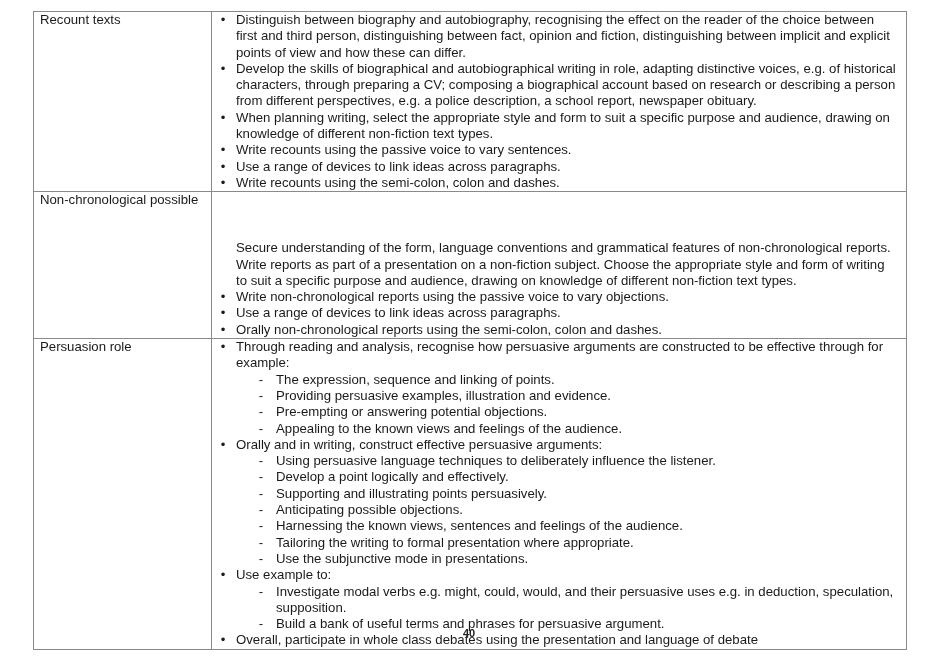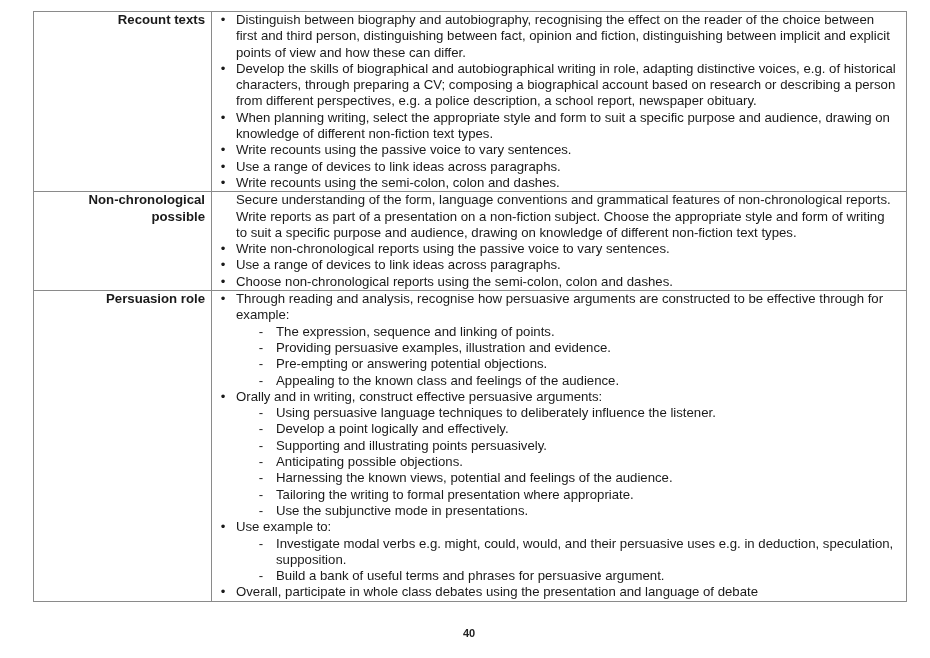--- a/index.html
+++ b/index.html
@@ -10,28 +10,28 @@
   .page-table {
     position: absolute; left: 33px; top: 11px; width: 874px;
     border-collapse: collapse; table-layout: fixed;
     font-size: 13.2px; line-height: 16.3px;
   }
   .page-table td {
     border: 1px solid #8a8a8a; vertical-align: top; padding: 0;
   }
   .col-left { width: 178px; }
   .topic-cell {
-    text-align: right; font-weight: bold; padding: 0 6px !important;
+    text-align: left; font-weight: normal; padding: 0 6px !important;
   }
   .content-cell { padding: 0 8px 0 0 !important; }
   .item { position: relative; padding-left: 24px; }
   .item .bullet {
     position: absolute; left: 6px; top: 0; width: 10px; text-align: center;
   }
-  .item.plain { padding-left: 24px; }
+  .item.plain { padding-left: 24px; margin-top: 48px; }
   .subitem { position: relative; padding-left: 64px; }
   .subitem .dash {
     position: absolute; left: 45px; top: 0; width: 8px; text-align: center;
   }
   .page-number {
     position: absolute; left: 4px; width: 930px; top: 627px;
     text-align: center; font-size: 11px; font-weight: bold; color: #222;
   }
 </style>
 </head>
@@ -55,41 +55,41 @@
           <div class="item"><span class="bullet">•</span><span>Use a range of devices to link ideas across paragraphs.</span></div>
           <div class="item"><span class="bullet">•</span><span>Write recounts using the semi-colon, colon and dashes.</span></div>
         </td>
       </tr>
       <tr>
         <td class="topic-cell">
           <div>Non-chronological possible</div>
         </td>
         <td class="content-cell">
           <div class="item plain"><span>Secure understanding of the form, language conventions and grammatical features of non-chronological reports. Write reports as part of a presentation on a non-fiction subject. Choose the appropriate style and form of writing to suit a specific purpose and audience, drawing on knowledge of different non-fiction text types.</span></div>
-          <div class="item"><span class="bullet">•</span><span>Write non-chronological reports using the passive voice to vary sentences.</span></div>
+          <div class="item"><span class="bullet">•</span><span>Write non-chronological reports using the passive voice to vary objections.</span></div>
           <div class="item"><span class="bullet">•</span><span>Use a range of devices to link ideas across paragraphs.</span></div>
-          <div class="item"><span class="bullet">•</span><span>Choose non-chronological reports using the semi-colon, colon and dashes.</span></div>
+          <div class="item"><span class="bullet">•</span><span>Orally non-chronological reports using the semi-colon, colon and dashes.</span></div>
         </td>
       </tr>
       <tr>
         <td class="topic-cell">
           <div>Persuasion role</div>
         </td>
         <td class="content-cell">
           <div class="item"><span class="bullet">•</span><span>Through reading and analysis, recognise how persuasive arguments are constructed to be effective through for example:</span></div>
           <div class="subitem"><span class="dash">-</span><span>The expression, sequence and linking of points.</span></div>
           <div class="subitem"><span class="dash">-</span><span>Providing persuasive examples, illustration and evidence.</span></div>
           <div class="subitem"><span class="dash">-</span><span>Pre-empting or answering potential objections.</span></div>
-          <div class="subitem"><span class="dash">-</span><span>Appealing to the known class and feelings of the audience.</span></div>
+          <div class="subitem"><span class="dash">-</span><span>Appealing to the known views and feelings of the audience.</span></div>
           <div class="item"><span class="bullet">•</span><span>Orally and in writing, construct effective persuasive arguments:</span></div>
           <div class="subitem"><span class="dash">-</span><span>Using persuasive language techniques to deliberately influence the listener.</span></div>
           <div class="subitem"><span class="dash">-</span><span>Develop a point logically and effectively.</span></div>
           <div class="subitem"><span class="dash">-</span><span>Supporting and illustrating points persuasively.</span></div>
           <div class="subitem"><span class="dash">-</span><span>Anticipating possible objections.</span></div>
-          <div class="subitem"><span class="dash">-</span><span>Harnessing the known views, potential and feelings of the audience.</span></div>
+          <div class="subitem"><span class="dash">-</span><span>Harnessing the known views, sentences and feelings of the audience.</span></div>
           <div class="subitem"><span class="dash">-</span><span>Tailoring the writing to formal presentation where appropriate.</span></div>
           <div class="subitem"><span class="dash">-</span><span>Use the subjunctive mode in presentations.</span></div>
           <div class="item"><span class="bullet">•</span><span>Use example to:</span></div>
           <div class="subitem"><span class="dash">-</span><span>Investigate modal verbs e.g. might, could, would, and their persuasive uses e.g. in deduction, speculation, supposition.</span></div>
           <div class="subitem"><span class="dash">-</span><span>Build a bank of useful terms and phrases for persuasive argument.</span></div>
           <div class="item"><span class="bullet">•</span><span>Overall, participate in whole class debates using the presentation and language of debate</span></div>
         </td>
       </tr>
     </tbody>
 </table>

